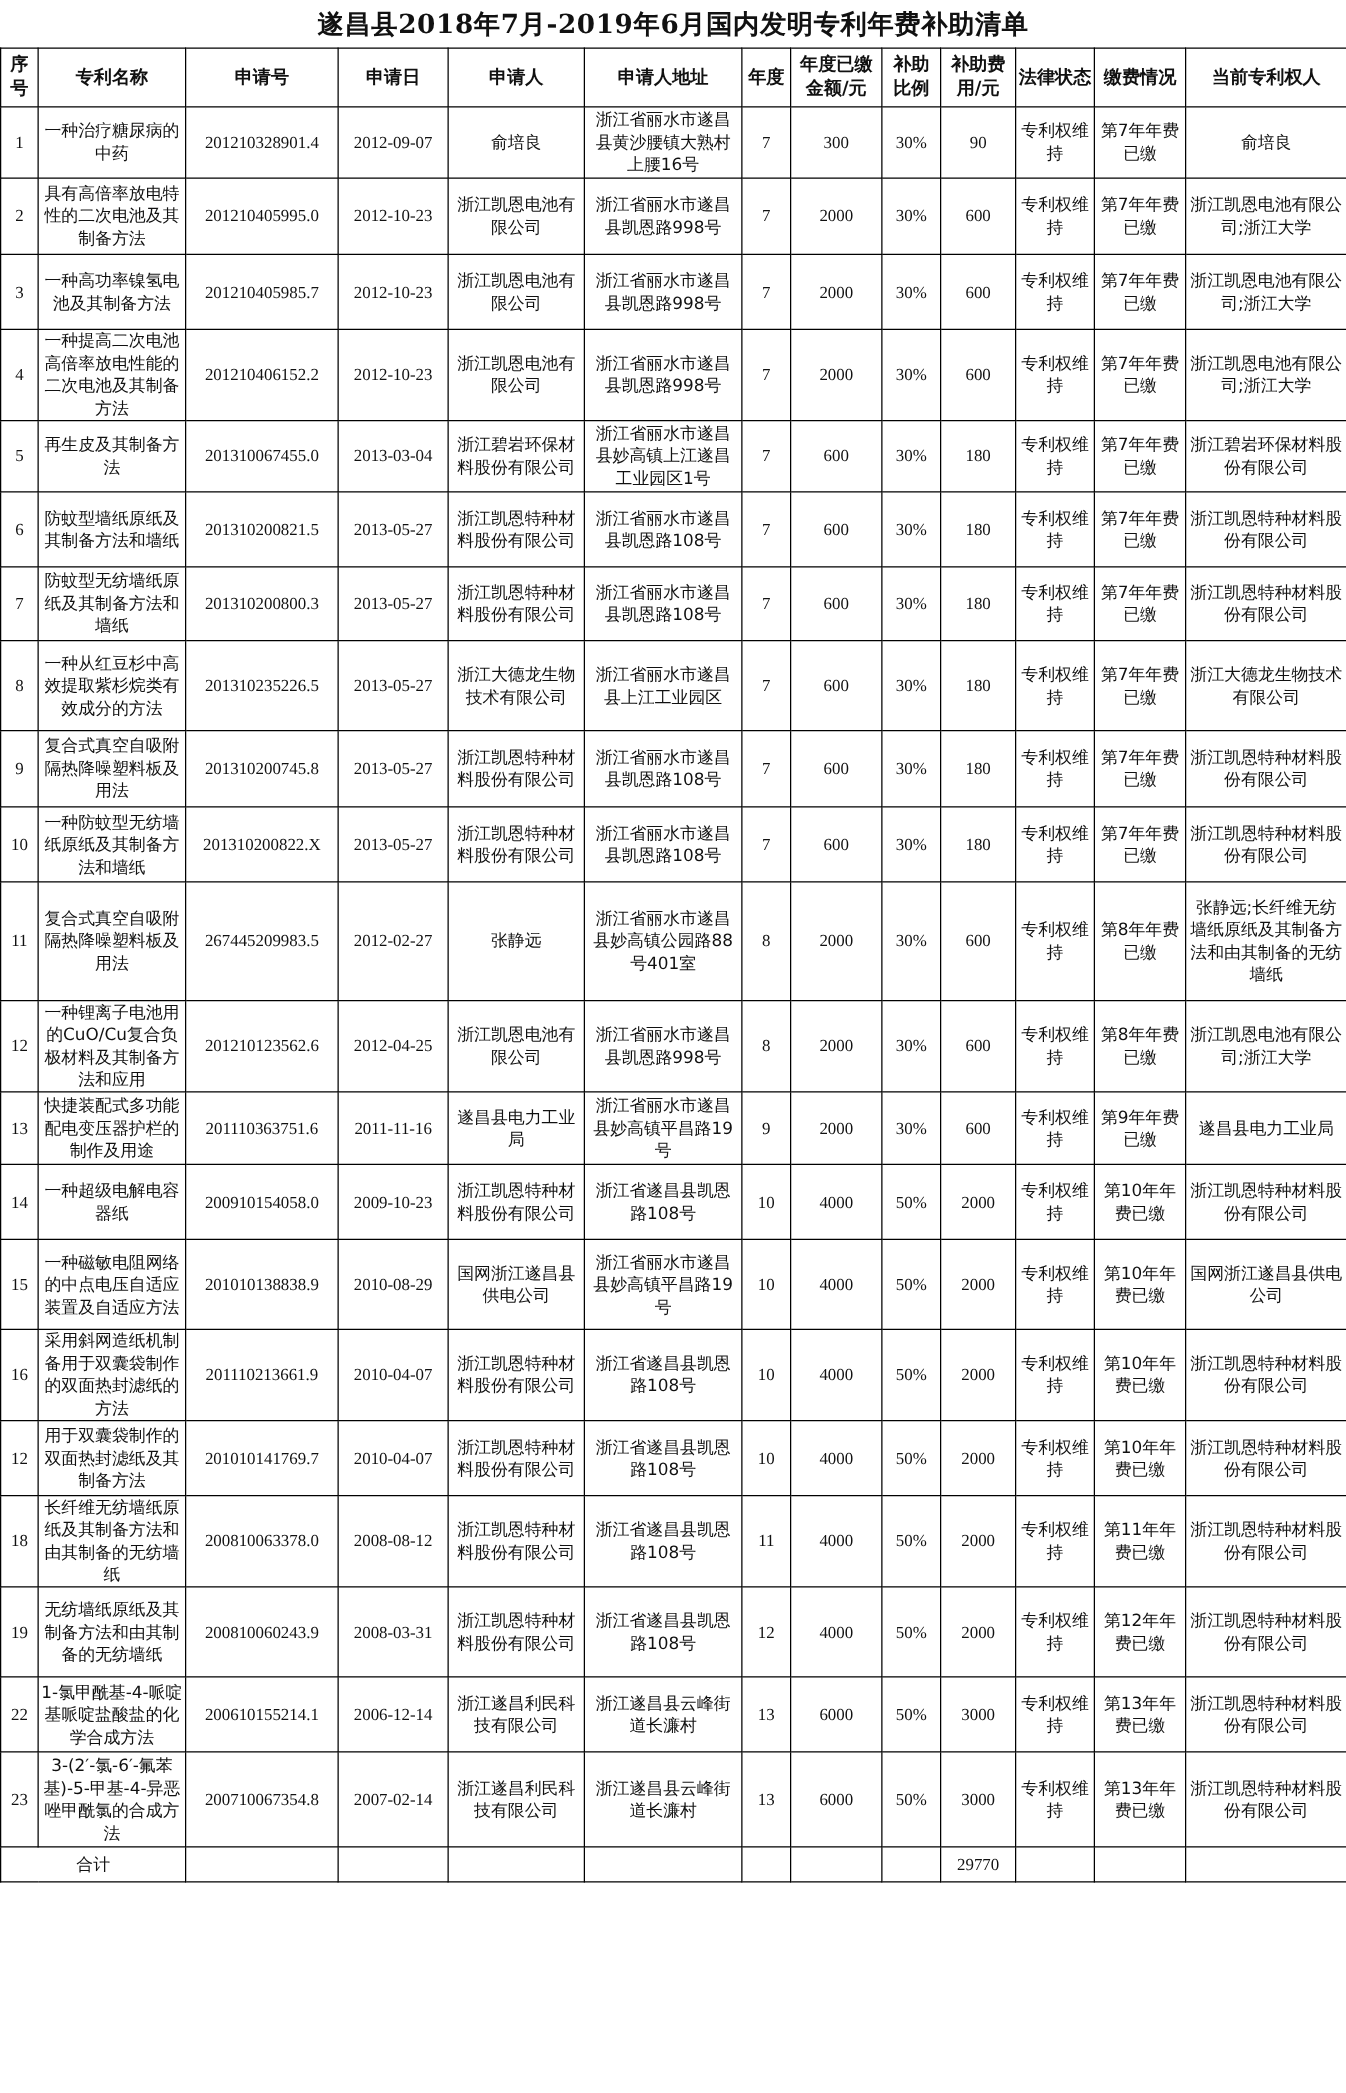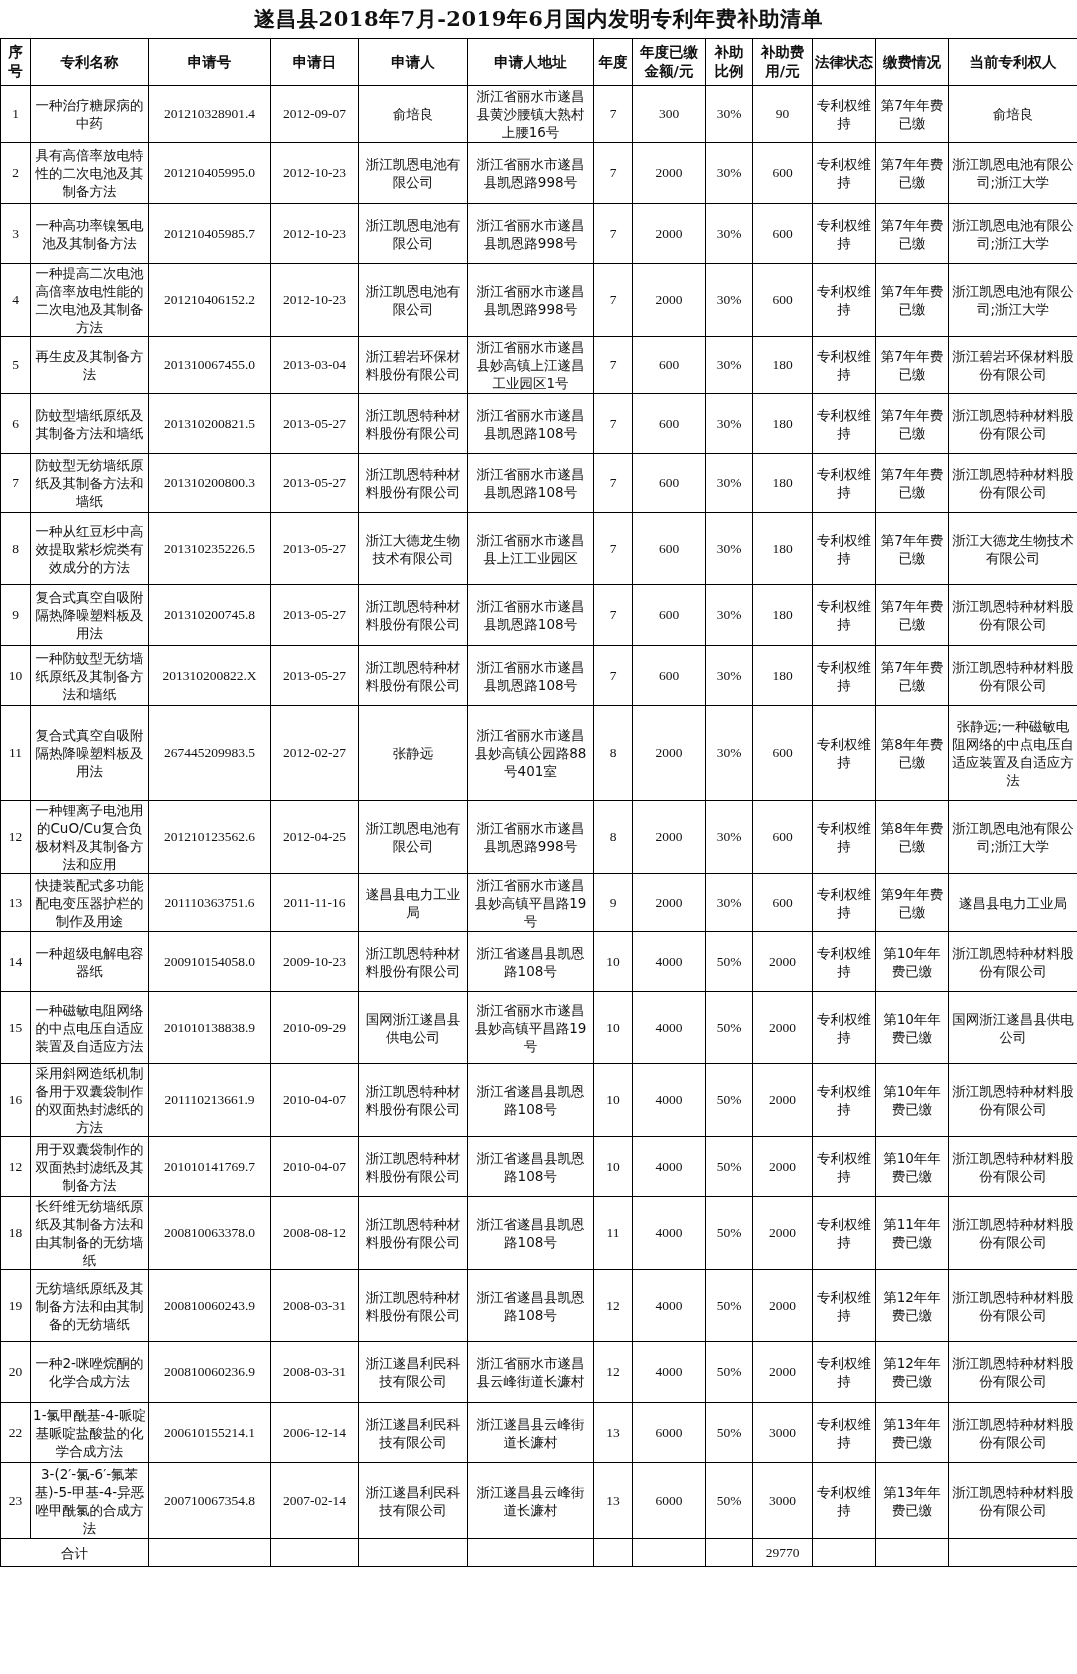--- a/index.html
+++ b/index.html
@@ -221,21 +221,21 @@
           <td class="appno">267445209983.5</td>
           <td class="date">2012-02-27</td>
           <td>张静远</td>
           <td>浙江省丽水市遂昌县妙高镇公园路88号401室</td>
           <td class="num">8</td>
           <td class="num">2000</td>
           <td class="num">30%</td>
           <td class="num">600</td>
           <td>专利权维持</td>
           <td>第8年年费已缴</td>
-          <td>张静远;一种磁敏电阻网络的中点电压自适应装置及自适应方法</td>
+          <td>张静远;长纤维无纺墙纸原纸及其制备方法和由其制备的无纺墙纸</td>
         </tr>
         <tr style="height: 72px;">
           <td class="num">12</td>
           <td>一种锂离子电池用的CuO/Cu复合负极材料及其制备方法和应用</td>
           <td class="appno">201210123562.6</td>
           <td class="date">2012-04-25</td>
           <td>浙江凯恩电池有限公司</td>
           <td>浙江省丽水市遂昌县凯恩路998号</td>
           <td class="num">8</td>
           <td class="num">2000</td>
@@ -272,21 +272,21 @@
           <td class="num">50%</td>
           <td class="num">2000</td>
           <td>专利权维持</td>
           <td>第10年年费已缴</td>
           <td>浙江凯恩特种材料股份有限公司</td>
         </tr>
         <tr style="height: 72px;">
           <td class="num">15</td>
           <td>一种磁敏电阻网络的中点电压自适应装置及自适应方法</td>
           <td class="appno">201010138838.9</td>
-          <td class="date">2010-09-29</td>
+          <td class="date">2010-08-29</td>
           <td>国网浙江遂昌县供电公司</td>
           <td>浙江省丽水市遂昌县妙高镇平昌路19号</td>
           <td class="num">10</td>
           <td class="num">4000</td>
           <td class="num">50%</td>
           <td class="num">2000</td>
           <td>专利权维持</td>
           <td>第10年年费已缴</td>
           <td>国网浙江遂昌县供电公司</td>
         </tr>
@@ -335,35 +335,20 @@
           <td>第11年年费已缴</td>
           <td>浙江凯恩特种材料股份有限公司</td>
         </tr>
         <tr style="height: 72px;">
           <td class="num">19</td>
           <td>无纺墙纸原纸及其制备方法和由其制备的无纺墙纸</td>
           <td class="appno">200810060243.9</td>
           <td class="date">2008-03-31</td>
           <td>浙江凯恩特种材料股份有限公司</td>
           <td>浙江省遂昌县凯恩路108号</td>
-          <td class="num">12</td>
-          <td class="num">4000</td>
-          <td class="num">50%</td>
-          <td class="num">2000</td>
-          <td>专利权维持</td>
-          <td>第12年年费已缴</td>
-          <td>浙江凯恩特种材料股份有限公司</td>
-        </tr>
-        <tr style="height: 61px;">
-          <td class="num">20</td>
-          <td>一种2-咪唑烷酮的化学合成方法</td>
-          <td class="appno">200810060236.9</td>
-          <td class="date">2008-03-31</td>
-          <td>浙江遂昌利民科技有限公司</td>
-          <td>浙江省丽水市遂昌县云峰街道长濂村</td>
           <td class="num">12</td>
           <td class="num">4000</td>
           <td class="num">50%</td>
           <td class="num">2000</td>
           <td>专利权维持</td>
           <td>第12年年费已缴</td>
           <td>浙江凯恩特种材料股份有限公司</td>
         </tr>
         <tr style="height: 60px;">
           <td class="num">22</td>

